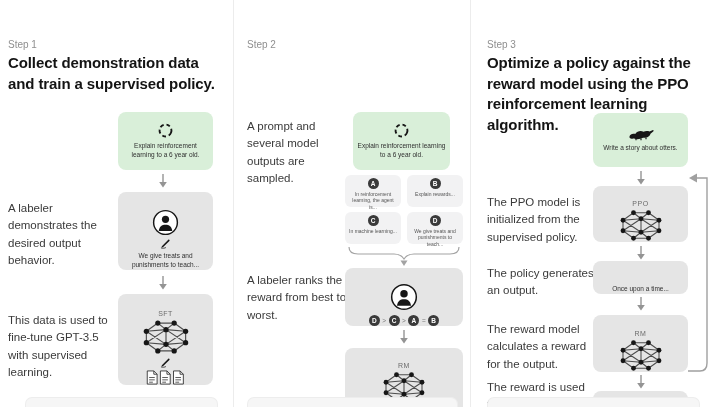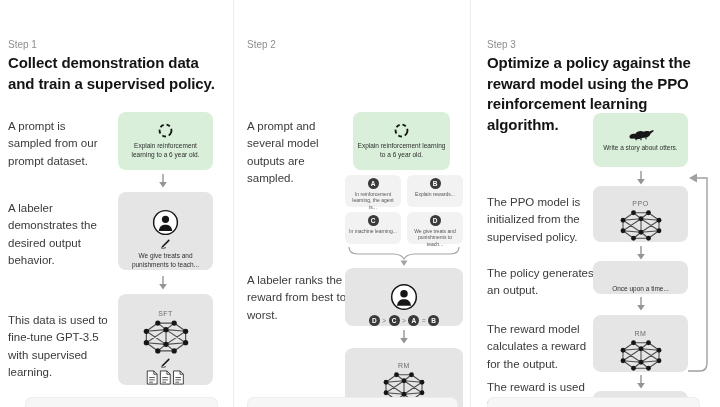--- a/index.html
+++ b/index.html
@@ -88,21 +88,20 @@
 
 <div class="canvas">
 
   <div class="divider" style="left:233px"></div>
   <div class="divider" style="left:470px"></div>
 
   <div class="col" style="left:0;width:233px">
     <div class="step-label" style="left:8px;top:5px">Step 1</div>
     <div class="col-title" style="left:8px;top:19px;width:212px">Collect demonstration data and train a supervised policy.</div>
 
-    <div class="desc" style="left:8px;top:84px;width:92px">A prompt is sampled from our prompt dataset.</div>
     <div class="card green" style="left:118px;top:78px;width:95px;height:58px">
       <svg width="17" height="17">
           <use href="#cycle"></use>
         </svg>
       <div class="card-text">Explain reinforcement learning to a 6 year old.</div>
     </div>
 
     <svg class="arrow" style="left:158px;top:140px" width="10" height="14">
         <use href="#arrow-down"></use>
       </svg>

